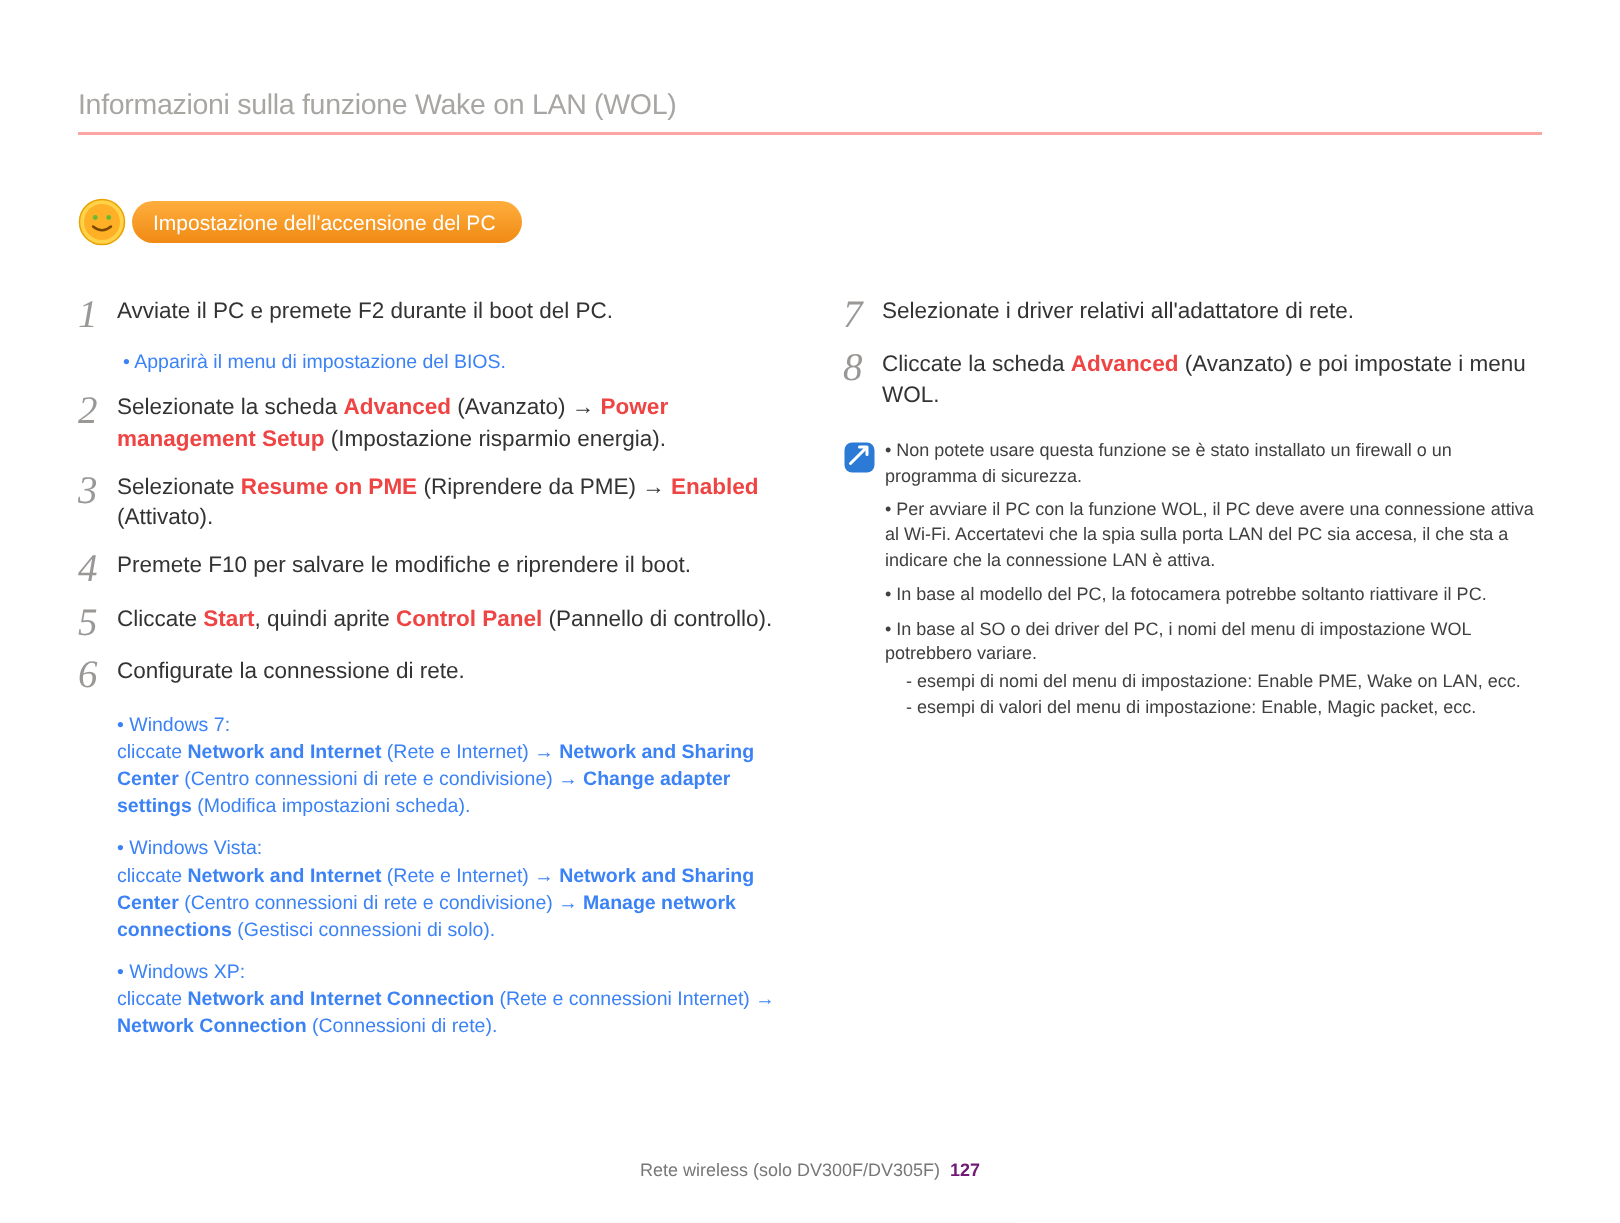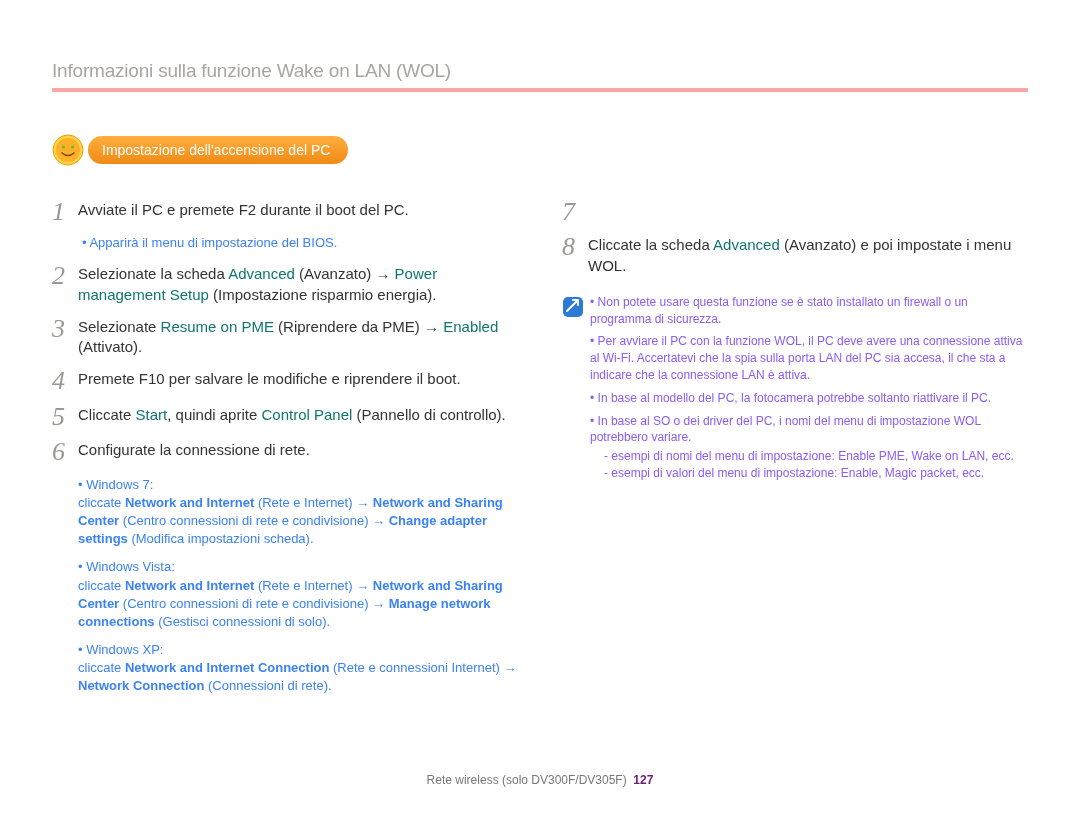--- a/index.html
+++ b/index.html
@@ -15,21 +15,21 @@
     background: #ffffff;
     box-sizing: border-box;
     padding: 60px 52px 30px 52px;
     position: relative;
     margin: 0;
   }
   .header-title {
     font-size: 19px;
     color: #a8a6a3;
     font-weight: 300;
-    border-bottom: 4px solid #fca5a5;
+    border-bottom: 2px solid #fca5a5;
     padding-bottom: 6px;
     margin-bottom: 42px;
     letter-spacing: -0.2px;
   }
   .pill-row {
     display: flex;
     align-items: center;
     margin-bottom: 34px;
   }
   .pill-icon {
@@ -69,21 +69,21 @@
     width: 26px;
     flex-shrink: 0;
     line-height: 0.9;
   }
   .stepbody {
     font-size: 15px;
     line-height: 1.35;
     color: #333;
     font-weight: 400;
   }
-  .stepbody b, .stepbody strong { font-weight: normal; color: #0f766e; }
+  .stepbody b, .stepbody strong { font-weight: bold; color: #ef4444; }
   .subbullet {
     margin: 4px 0 14px 30px;
     font-size: 13px;
     color: #3b82f6;
     list-style: none;
     padding: 0;
   }
   .subbullet li::before {
     content: "• ";
   }
@@ -105,21 +105,21 @@
     height: 22px;
     flex-shrink: 0;
     margin-right: 6px;
     margin-top: 2px;
   }
   .note-list {
     list-style: none;
     padding: 0;
     margin: 0;
     font-size: 12px;
-    color: #8b5cf6;
+    color: #404040;
     line-height: 1.4;
   }
   .note-list > li {
     margin-bottom: 6px;
   }
   .note-list > li::before {
     content: "• ";
   }
   .note-sub {
     list-style: none;
@@ -206,20 +206,21 @@
             <span>cliccate </span><b>Network and Internet Connection</b><span> (Rete e connessioni Internet) → </span><b>Network Connection</b><span> (Connessioni di rete).</span>
           </li>
         </ul>
       </ol>
     </div>
 
     <div class="col">
       <ol class="steps">
         <li>
           <div class="stepnum">7</div>
+          <div class="stepbody">Selezionate i driver relativi all'adattatore di rete.</div>
         </li>
         <li>
           <div class="stepnum">8</div>
           <div class="stepbody"><span>Cliccate la scheda </span><b>Advanced</b><span> (Avanzato) e poi impostate i menu WOL.</span></div>
         </li>
       </ol>
 
       <div class="notebox">
         <svg class="note-icon" viewBox="0 0 22 22">
           <rect x="1" y="1" width="20" height="20" rx="5" fill="#2b7ad6"></rect>

